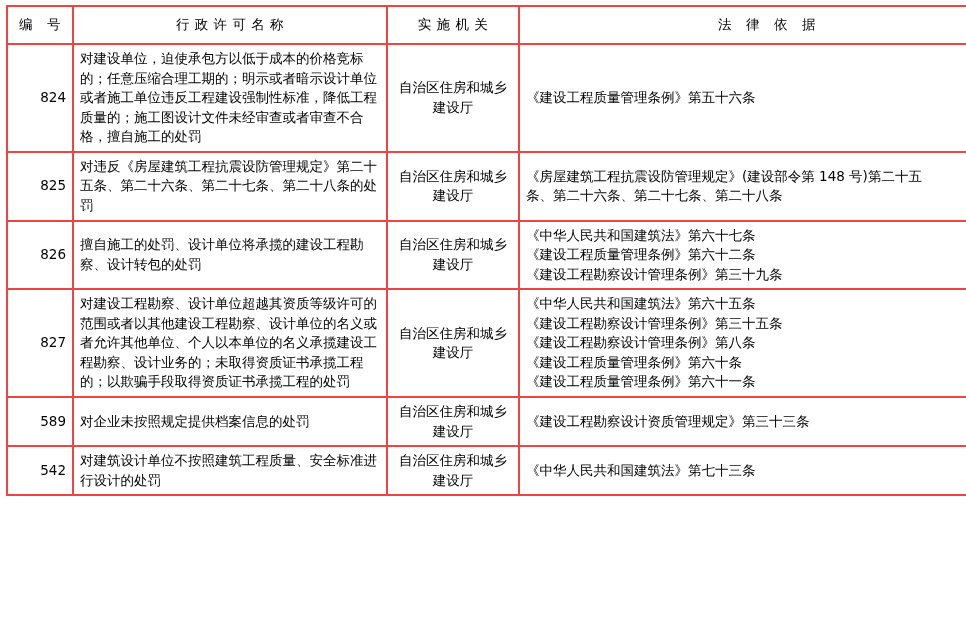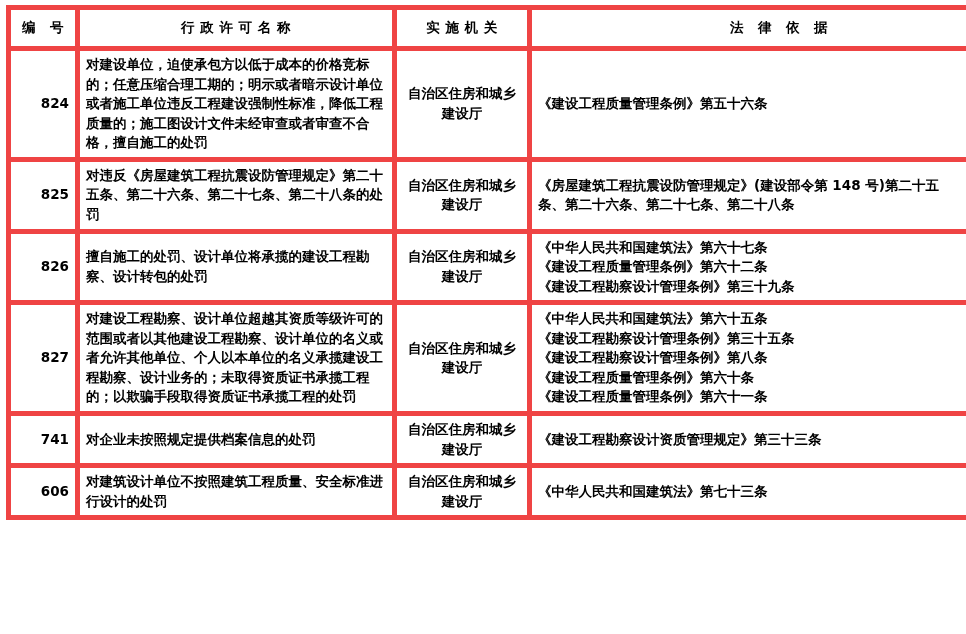--- a/index.html
+++ b/index.html
@@ -20,24 +20,24 @@
     height: 634px;
     box-sizing: border-box;
     padding: 5px 6px 0 6px;
   }
   table.permit-table {
     width: 954px;
     border-collapse: collapse;
     table-layout: fixed;
   }
   table.permit-table td, table.permit-table th {
-    border: 5px solid #ef4444;
+    border: 2px solid #ef4444;
     vertical-align: middle;
     padding: 4px 6px;
-    font-weight: bold;
+    font-weight: normal;
     font-size: 13.5px;
     line-height: 1.45;
   }
   thead th {
     text-align: center;
     height: 28px;
     padding: 3px 4px;
     font-size: 14px;
     letter-spacing: 0.5px;
   }
@@ -114,29 +114,29 @@
           <td class="c-org">自治区住房和城乡建设厅</td>
           <td class="c-basis">
             <span class="basis-line">《中华人民共和国建筑法》第六十五条</span>
             <span class="basis-line">《建设工程勘察设计管理条例》第三十五条</span>
             <span class="basis-line">《建设工程勘察设计管理条例》第八条</span>
             <span class="basis-line">《建设工程质量管理条例》第六十条</span>
             <span class="basis-line">《建设工程质量管理条例》第六十一条</span>
           </td>
         </tr>
         <tr>
-          <td class="c-num">741</td>
+          <td class="c-num">589</td>
           <td class="c-name">对企业未按照规定提供档案信息的处罚</td>
           <td class="c-org">自治区住房和城乡建设厅</td>
           <td class="c-basis">
             <span class="basis-line">《建设工程勘察设计资质管理规定》第三十三条</span>
           </td>
         </tr>
         <tr>
-          <td class="c-num">606</td>
+          <td class="c-num">542</td>
           <td class="c-name">对建筑设计单位不按照建筑工程质量、安全标准进行设计的处罚</td>
           <td class="c-org">自治区住房和城乡建设厅</td>
           <td class="c-basis">
             <span class="basis-line">《中华人民共和国建筑法》第七十三条</span>
           </td>
         </tr>
       </tbody>
   </table>
 </div>
 

